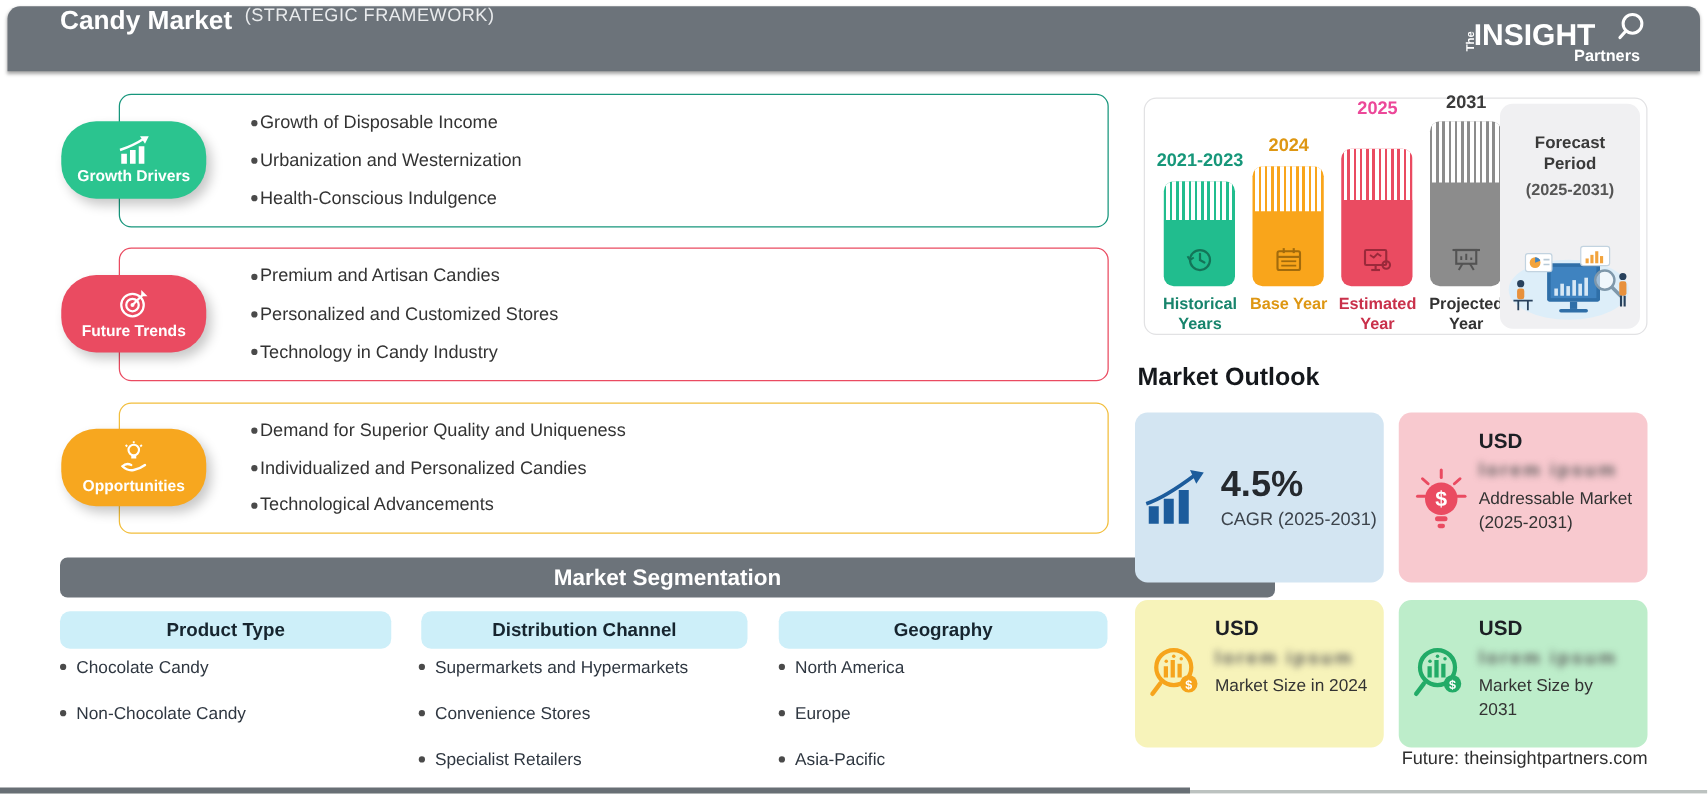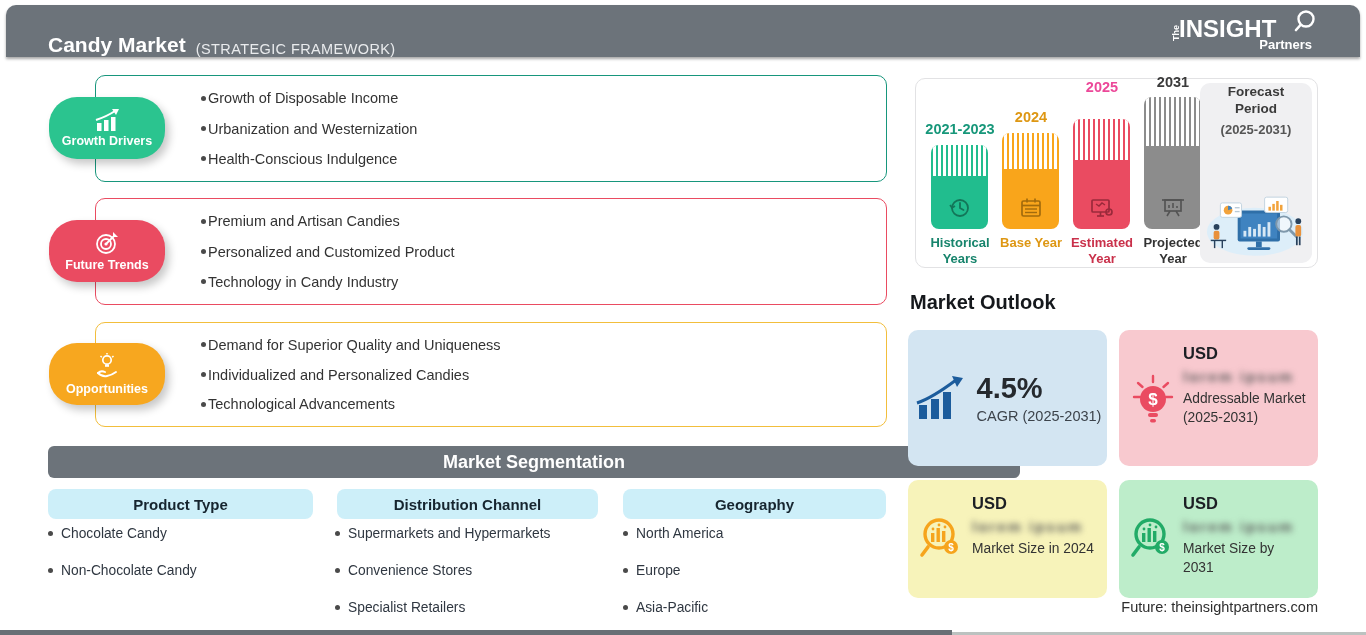--- a/index.html
+++ b/index.html
@@ -1,21 +1,21 @@
 <!DOCTYPE html>
 <html><head>
 <meta charset="utf-8">
 <style>
   * { margin:0; padding:0; box-sizing:border-box; }
   body { background:#fff; font-family:"Liberation Sans", sans-serif; }
   .page { position:relative; width:1366px; height:635px; background:#fff; overflow:hidden; }
 
   
   .header { position:absolute; top:5px; left:6px; right:6px; height:52px;
-    background:#6c737a; border-radius:10px 10px 0 0; display:flex; align-items:flex-end;
+    background:#6c737a; border-radius:10px 10px 0 0; display:flex; align-items:flex-start;
     box-shadow:0 2px 3px rgba(0,0,0,0.35); }
   .header-title { margin-left:42px; color:#fff; font-size:21px; font-weight:bold; }
   .header-subtitle { color:#e9ebed; font-size:14.5px; margin-left:10px; letter-spacing:0.4px; }
   .logo { position:absolute; right:56px; top:9px; width:132px; height:40px; }
   .logo-the { position:absolute; left:-4px; top:14px; font-size:9px; font-weight:bold; color:#fff;
     transform:rotate(-90deg); }
   .logo-insight { position:absolute; left:7px; top:1px; font-size:24px; font-weight:800; color:#fff; }
   .logo-lens { position:absolute; right:-12px; top:-4px; }
   .logo-partners { position:absolute; right:-8px; top:23px; font-size:13px; font-weight:bold; color:#fff; }
 
@@ -67,21 +67,21 @@
   #year-1 { left:79px;  top:30px; color:#DE9713; }
   #year-2 { left:150px; top:0; color:#ec4899; }
   #year-3 { left:221px; top:-5px; color:#3b3b3b; }
   .tl-label { position:absolute; top:156px; width:80px; text-align:center;
     font-size:13px; font-weight:bold; line-height:16px; }
   #lbl-0 { left:4px;   color:#17846C; }
   #lbl-1 { left:75px;  color:#DE9713; }
   #lbl-2 { left:146px; color:#C9304A; }
   #lbl-3 { left:217px; color:#333; }
   .forecast { position:absolute; top:4px; right:5px; bottom:4px; width:112px;
-    background:#f0f0f2; border-radius:10px; text-align:center; }
+    background:#f0f0f2; border-radius:10px; text-align:center; padding-top:22px; }
   .forecast-title { font-size:13.5px; font-weight:bold; color:#3a3a3a; line-height:17px;
     width:70px; margin:0 auto; }
   .forecast-range { font-size:13px; color:#555; margin-top:5px; font-weight:bold; }
   .forecast-illus { position:absolute; bottom:6px; left:5px; }
 
   
   .mo-title { position:absolute; left:910px; top:291px; font-size:20px; font-weight:bold; color:#15181c; }
   .card { position:absolute; border-radius:10px; }
   #card-cagr { left:908px;  top:330px; width:199px; height:136px; background:#d3e5f2;
     display:flex; align-items:center; justify-content:center; gap:13px; }
@@ -149,21 +149,21 @@
   </div>
 
   <div class="section-box" id="box-trends">
     <div class="box-list">
       <div class="box-item">
           <span class="dot"></span>
           <span>Premium and Artisan Candies</span>
         </div>
       <div class="box-item">
           <span class="dot"></span>
-          <span>Personalized and Customized Product</span>
+          <span>Personalized and Customized Stores</span>
         </div>
       <div class="box-item">
           <span class="dot"></span>
           <span>Technology in Candy Industry</span>
         </div>
     </div>
   </div>
   <div class="badge" id="badge-trends">
     <svg width="26" height="26" viewBox="0 0 26 26">
       <circle cx="12" cy="14" r="9" fill="none" stroke="#fff" stroke-width="1.8"></circle>

